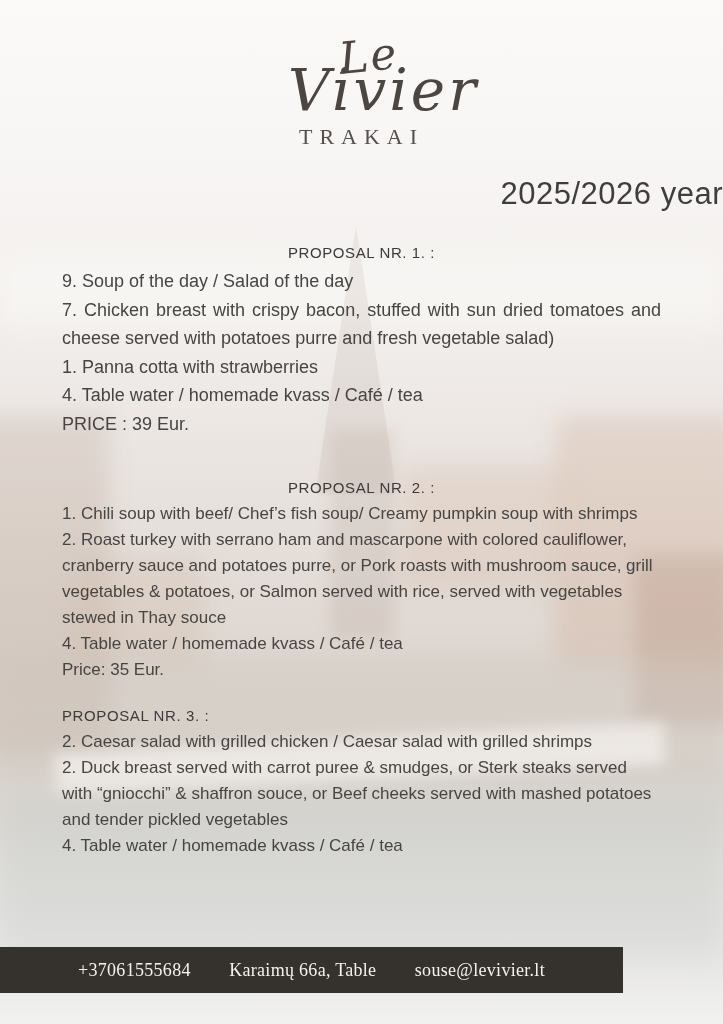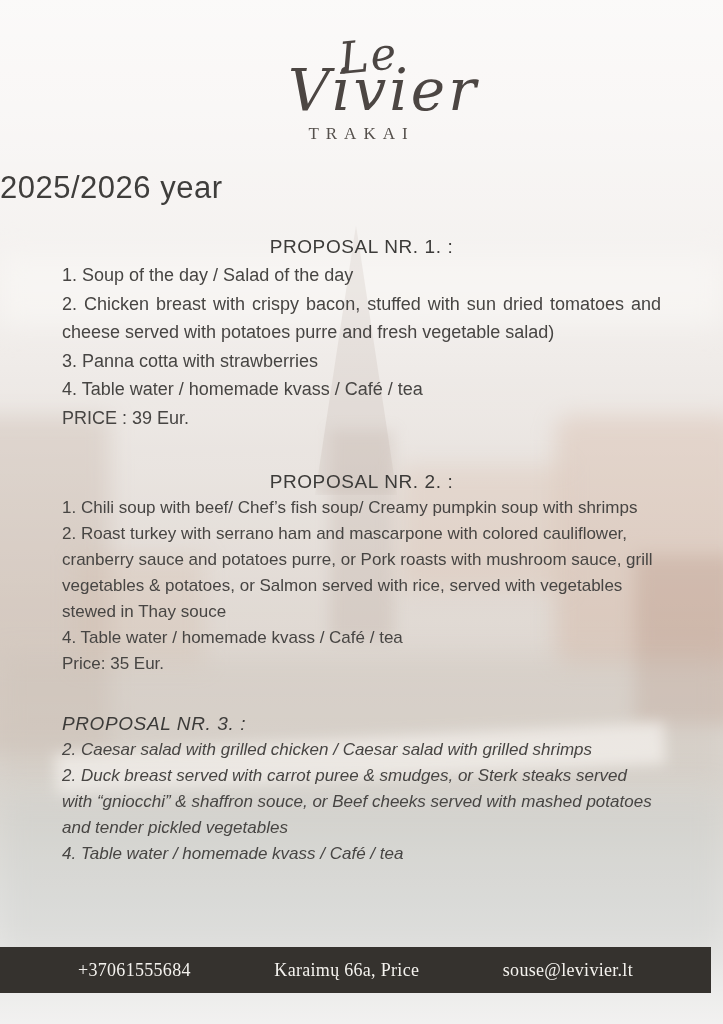--- a/index.html
+++ b/index.html
@@ -46,41 +46,41 @@
     transform:rotate(-6deg); display:inline-block; margin-left:14px;
   }
   .logo-vivier{
     font-family:"DejaVu Serif", serif; font-style:italic;
     font-size:58px; line-height:52px; letter-spacing:3px;
     margin-top:-12px;
     padding-left:44px;
   }
   .logo-sub{
     font-family:"Liberation Serif", serif;
-    font-size:17px; letter-spacing:7px; margin-top:8px; color:#55504c;
+    font-size:22px; letter-spacing:7px; margin-top:8px; color:#55504c;
   }
   .doc-title{
-    text-align:left; margin-top:26px;
+    text-align:right; margin-top:26px;
     font-size:31px; font-weight:400; color:#3f3e3c; letter-spacing:0.5px;
   }
   .proposals{ padding:0 62px; margin-top:26px; }
   .proposal-heading{
-    text-align:center; font-size:19px; letter-spacing:0.6px; color:#3c3b39;
+    text-align:center; font-size:15px; letter-spacing:0.6px; color:#3c3b39;
   }
   .proposal.heading-left .proposal-heading{ text-align:left; }
   .menu-line{ margin:0; color:#474543; }
   .menu-line.justify{ text-align:justify; }
   .proposal.roomy{ font-size:18px; line-height:28.5px; }
   .proposal.roomy .proposal-heading{ line-height:29px; }
   .proposal.compact{ font-size:17px; line-height:26px;margin-top:36px; }
   .proposal.compact .proposal-heading{ line-height:27px; }
-  .proposal.extra-gap{ margin-top:33px;font-style:italic; }
+  .proposal.extra-gap{ margin-top:19px; }
   
   .footer-bar{
-    position:absolute; left:0; top:947px; width:711px; height:46px;
+    position:absolute; left:0; top:947px; width:623px; height:46px;
     background:#35322e; color:#f4f2ee; z-index:3;
     display:flex; align-items:center; justify-content:space-between;
     padding:0 78px; box-sizing:border-box;
     font-family:"Liberation Serif", serif; font-size:18px; letter-spacing:0.3px;
   }
   .footer-bar span{ flex:0 0 auto; }
 </style>
 </head>
 <body>
 
@@ -107,23 +107,23 @@
       <div class="logo-le">Le</div>
       <div class="logo-vivier">Vivier</div>
       <div class="logo-sub">TRAKAI</div>
     </div>
 
     <div class="doc-title">2025/2026 year</div>
 
     <div class="proposals">
         <section class="proposal roomy">
           <div class="proposal-heading">PROPOSAL NR. 1. :</div>
-          <p class="menu-line">1. Soup of the day / Salad of the day</p>
-          <p class="menu-line justify">2. Chicken breast with crispy bacon, stuffed with sun dried tomatoes and cheese served with potatoes purre and fresh vegetable salad)</p>
-          <p class="menu-line">3. Panna cotta with strawberries</p>
+          <p class="menu-line">9. Soup of the day / Salad of the day</p>
+          <p class="menu-line justify">7. Chicken breast with crispy bacon, stuffed with sun dried tomatoes and cheese served with potatoes purre and fresh vegetable salad)</p>
+          <p class="menu-line">1. Panna cotta with strawberries</p>
           <p class="menu-line">4. Table water / homemade kvass / Café / tea</p>
           <p class="menu-line price">PRICE : 39 Eur.</p>
         </section>
         <section class="proposal compact">
           <div class="proposal-heading">PROPOSAL NR. 2. :</div>
           <p class="menu-line">1. Chili soup with beef/ Chef’s fish soup/ Creamy pumpkin soup with shrimps</p>
           <p class="menu-line">2. Roast turkey with serrano ham and mascarpone with colored cauliflower, cranberry sauce and potatoes purre, or Pork roasts with mushroom sauce, grill vegetables &amp; potatoes, or Salmon served with rice, served with vegetables stewed in Thay souce</p>
           <p class="menu-line">4. Table water / homemade kvass / Café / tea</p>
           <p class="menu-line price">Price: 35 Eur.</p>
         </section>
@@ -132,17 +132,17 @@
           <p class="menu-line">2. Caesar salad with grilled chicken / Caesar salad with grilled shrimps</p>
           <p class="menu-line">2. Duck breast served with carrot puree &amp; smudges, or Sterk steaks served with “gniocchi” &amp; shaffron souce, or Beef cheeks served with mashed potatoes and tender pickled vegetables</p>
           <p class="menu-line">4. Table water / homemade kvass / Café / tea</p>
         </section>
       </div>
 
   </div>
 
   <div class="footer-bar">
     <span>+37061555684</span>
-    <span>Karaimų 66a, Price</span>
+    <span>Karaimų 66a, Table</span>
     <span>souse@levivier.lt</span>
   </div>
 
 </div>
 
 </body></html>

